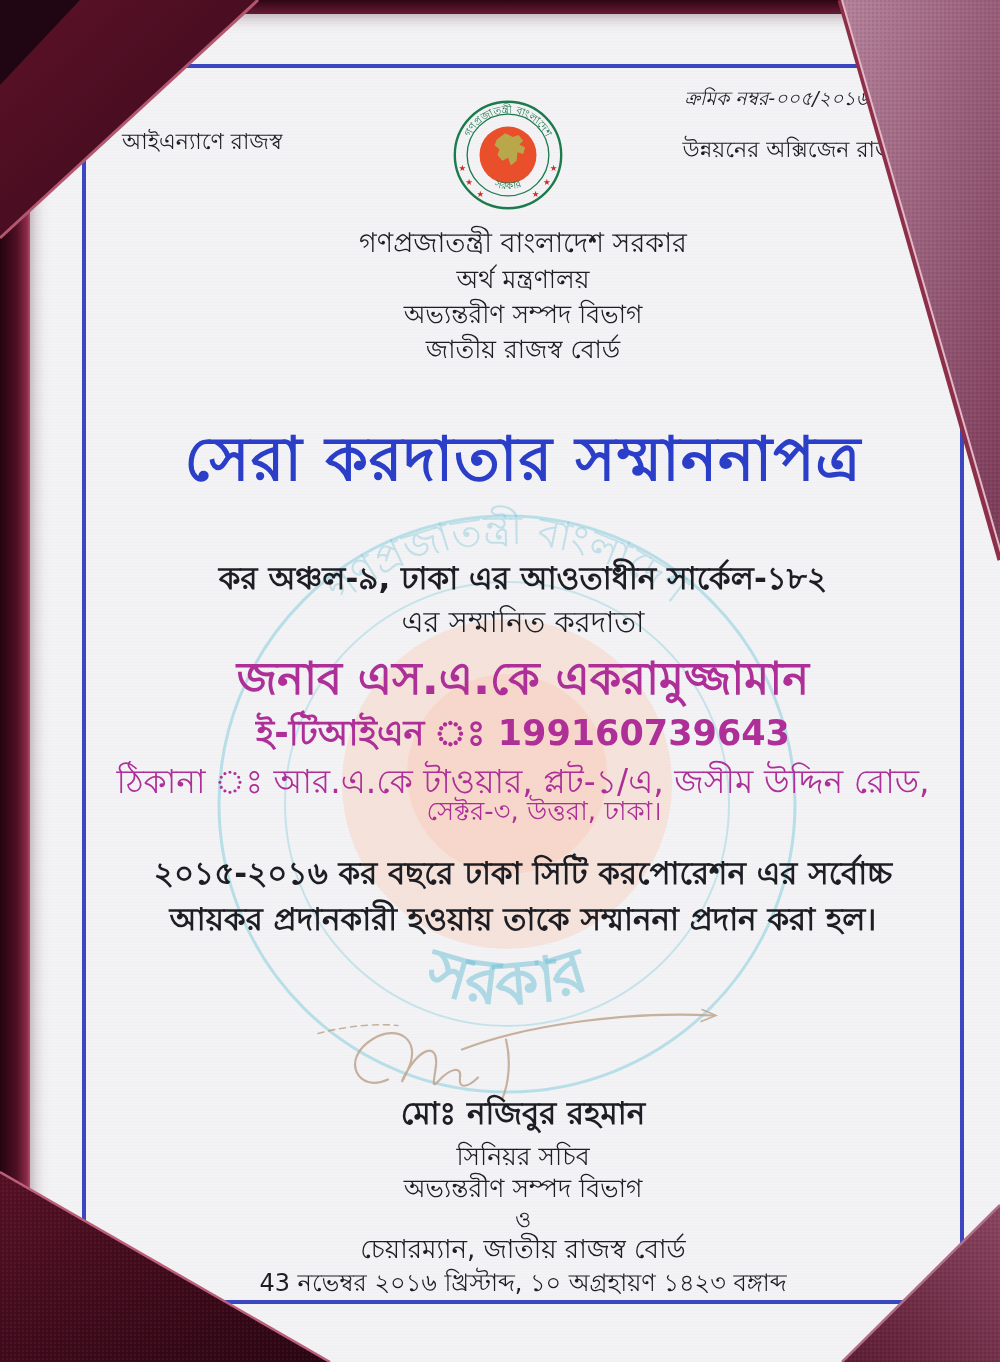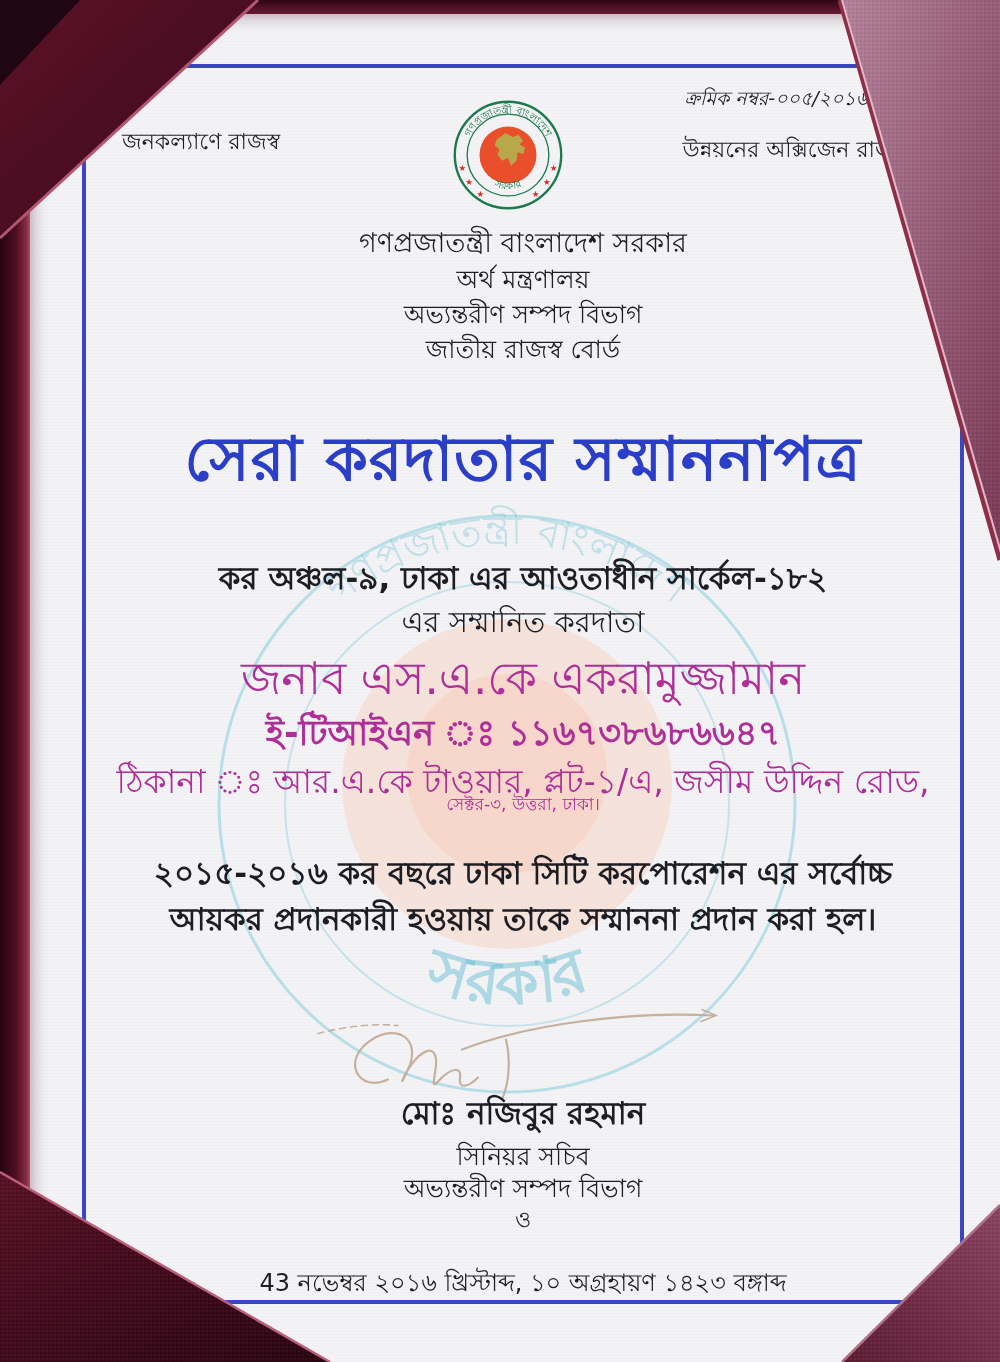--- a/index.html
+++ b/index.html
@@ -36,24 +36,24 @@
   .slogan-left{position:absolute;left:92px;top:110px;font-size:22px;color:var(--ink);}
   .slogan-right{position:absolute;right:92px;top:118px;font-size:22px;color:var(--ink);}
   .emblem{position:absolute;left:421px;top:84px;width:114px;height:114px;}
   .hdr0{top:208px;font-size:27px;}
   .hdr1{top:246px;font-size:25px;}
   .hdr2{top:281px;font-size:25px;}
   .hdr3{top:316px;font-size:25px;}
   .title{top:398px;font-size:61px;font-weight:bold;color:var(--title-blue);letter-spacing:1px;}
   .zone{top:512px;font-size:31px;font-weight:600;margin-top:28px;}
   .intro{top:559px;font-size:29px;margin-top:26px;}
-  .name{top:630px;font-size:45px;font-weight:normal;color:var(--magenta);}
+  .name{top:630px;font-size:45px;font-weight:bold;color:var(--magenta);}
   .etin{top:692px;font-size:35px;font-weight:600;color:var(--magenta);}
   .addr1{top:742px;font-size:33px;color:var(--magenta);}
-  .addr2{top:777px;font-size:17px;color:var(--magenta);}
+  .addr2{top:777px;font-size:26px;color:var(--magenta);padding-left:21px;}
   .body1{top:835px;font-size:31px;font-weight:700;}
   .body2{top:881px;font-size:31px;font-weight:700;}
   .sig{position:absolute;left:280px;top:965px;width:430px;height:130px;}
   .signer{top:1075px;font-size:31px;font-weight:bold;}
   .des0{top:1123px;font-size:25px;}
   .des1{top:1155px;font-size:25px;}
   .des2{top:1188px;font-size:22px;}
   .des3{top:1215px;font-size:26px;}
   .date{top:1250px;font-size:24px;}
   .flaps{position:absolute;left:0;top:0;width:1000px;height:1362px;pointer-events:none;}
@@ -82,21 +82,21 @@
         <textPath href="#wmTop" startOffset="50%" text-anchor="middle">গণপ্রজাতন্ত্রী বাংলাদেশ</textPath>
       </text>
       <text font-size="62" font-weight="bold" fill="rgba(105,190,210,.5)">
         <textPath href="#wmBot" startOffset="50%" text-anchor="middle">সরকার</textPath>
       </text>
     </svg>
 
     <div class="blue-border"></div>
 
     <div class="serial">ক্রমিক নম্বর-০০৫/২০১৬</div>
-    <div class="slogan-left">জনকল্যাণে রাজস্ব</div>
+    <div class="slogan-left">আইএন্যাণে রাজস্ব</div>
     <div class="slogan-right">উন্নয়নের অক্সিজেন রাজস্ব</div>
 
     <svg class="emblem" viewBox="0 0 120 120">
       <circle cx="60" cy="60" r="56" fill="none" stroke="var(--emblem-green)" stroke-width="2.5"></circle>
       <circle cx="60" cy="60" r="43" fill="none" stroke="var(--emblem-green)" stroke-width="1.4"></circle>
       <circle cx="60" cy="60" r="30" fill="var(--emblem-red)"></circle>
       <path d="M48,44 l9,-7 8,4 6,-2 5,6 -4,4 6,3 -2,7 -6,-2 -1,9 -6,5 -3,-8 -6,3 -5,-6 2,-6 -5,-4 z" fill="var(--emblem-map)"></path>
       <defs>
         <path id="embTop" d="M 16,60 A 44,44 0 0 1 104,60"></path>
         <path id="embBot" d="M 24,60 A 36,36 0 0 0 96,60"></path>
@@ -119,41 +119,42 @@
     <div class="centered hdr0">গণপ্রজাতন্ত্রী বাংলাদেশ সরকার</div>
     <div class="centered hdr2">অভ্যন্তরীণ সম্পদ বিভাগ</div>
     <div class="centered hdr3">জাতীয় রাজস্ব বোর্ড</div>
 
     <div class="centered title">সেরা করদাতার সম্মাননাপত্র</div>
 
     <div class="centered zone">কর অঞ্চল-৯, ঢাকা এর আওতাধীন সার্কেল-১৮২</div>
     <div class="centered intro">এর সম্মানিত করদাতা</div>
 
     <div class="centered name">জনাব এস.এ.কে একরামুজ্জামান</div>
-    <div class="centered etin">ই-টিআইএন ঃ ১১৬৭৩৮৬৮৬৬৪৭</div>
+    <div class="centered etin">ই-টিআইএন ঃ 199160739643</div>
     <div class="centered addr1">ঠিকানা ঃ আর.এ.কে টাওয়ার, প্লট-১/এ, জসীম উদ্দিন রোড,</div>
     <div class="centered addr2">সেক্টর-৩, উত্তরা, ঢাকা।</div>
 
     <div class="centered body1">২০১৫-২০১৬ কর বছরে ঢাকা সিটি করপোরেশন এর সর্বোচ্চ</div>
     <div class="centered body2">আয়কর প্রদানকারী হওয়ায় তাকে সম্মাননা প্রদান করা হল।</div>
 
     <svg class="sig" viewBox="0 0 430 125">
       <g fill="none" stroke="var(--signature-ink)" stroke-width="2.2" stroke-linecap="round" opacity="0.85">
         <path d="M 8,52 C 38,44 68,42 88,44" stroke-dasharray="6 5" stroke-width="1.6"></path>
         <path d="M 78,98 C 48,112 30,78 62,58 C 88,42 112,58 98,88 C 93,99 90,104 94,95 C 110,66 128,60 126,84 C 124,100 121,108 129,99 C 140,87 152,84 150,96 C 148,108 158,106 168,96"></path>
         <path d="M 196,58 C 201,78 199,102 192,118"></path>
         <path d="M 152,68 C 220,42 320,30 403,34"></path>
         <path d="M 392,28 L 406,34 L 391,40" stroke-width="1.6"></path>
       </g>
     </svg>
 
     <div class="centered des0">সিনিয়র সচিব</div>
     <div class="centered signer">মোঃ নজিবুর রহমান</div>
     <div class="centered des1">অভ্যন্তরীণ সম্পদ বিভাগ</div>
     <div class="centered des2">ও</div>
+    <div class="centered des3">চেয়ারম্যান, জাতীয় রাজস্ব বোর্ড</div>
     <div class="centered date">43 নভেম্বর ২০১৬ খ্রিস্টাব্দ, ১০ অগ্রহায়ণ ১৪২৩ বঙ্গাব্দ</div>
 
   </div>
 
   <svg class="flaps" viewBox="0 0 1000 1362">
     <defs>
       <linearGradient id="gTL" x1="0" y1="0" x2="1" y2="1">
         <stop offset="0" stop-color="#5d1228"></stop>
           <stop offset="1" stop-color="#36081a"></stop>
       </linearGradient>

